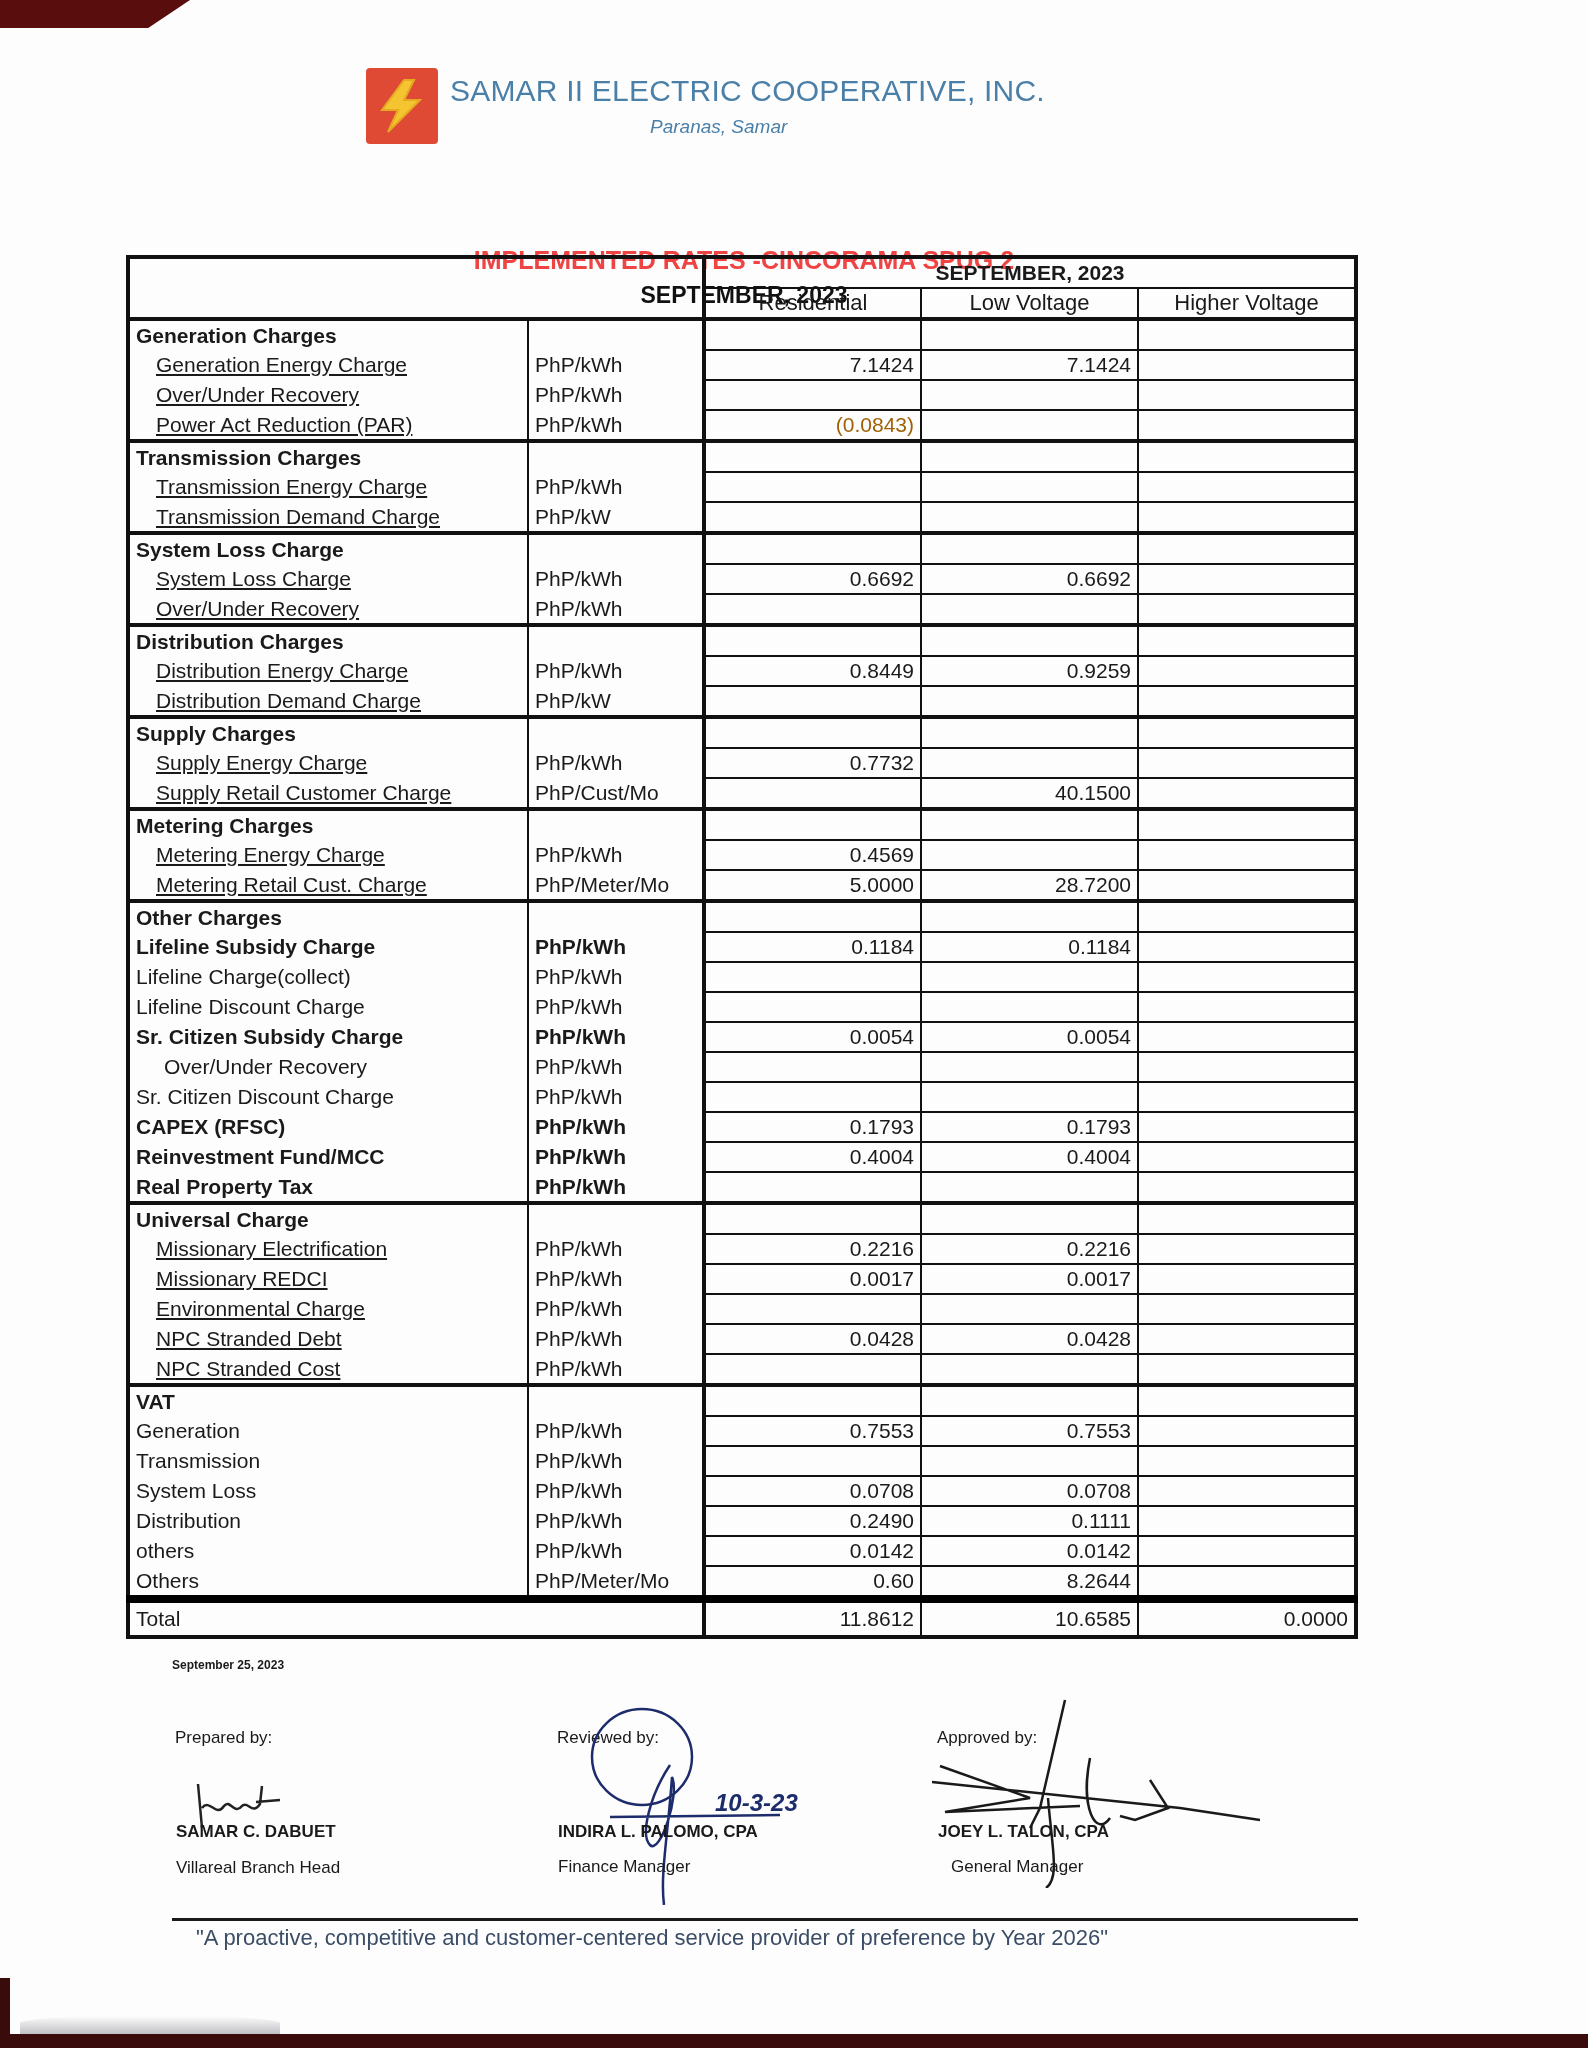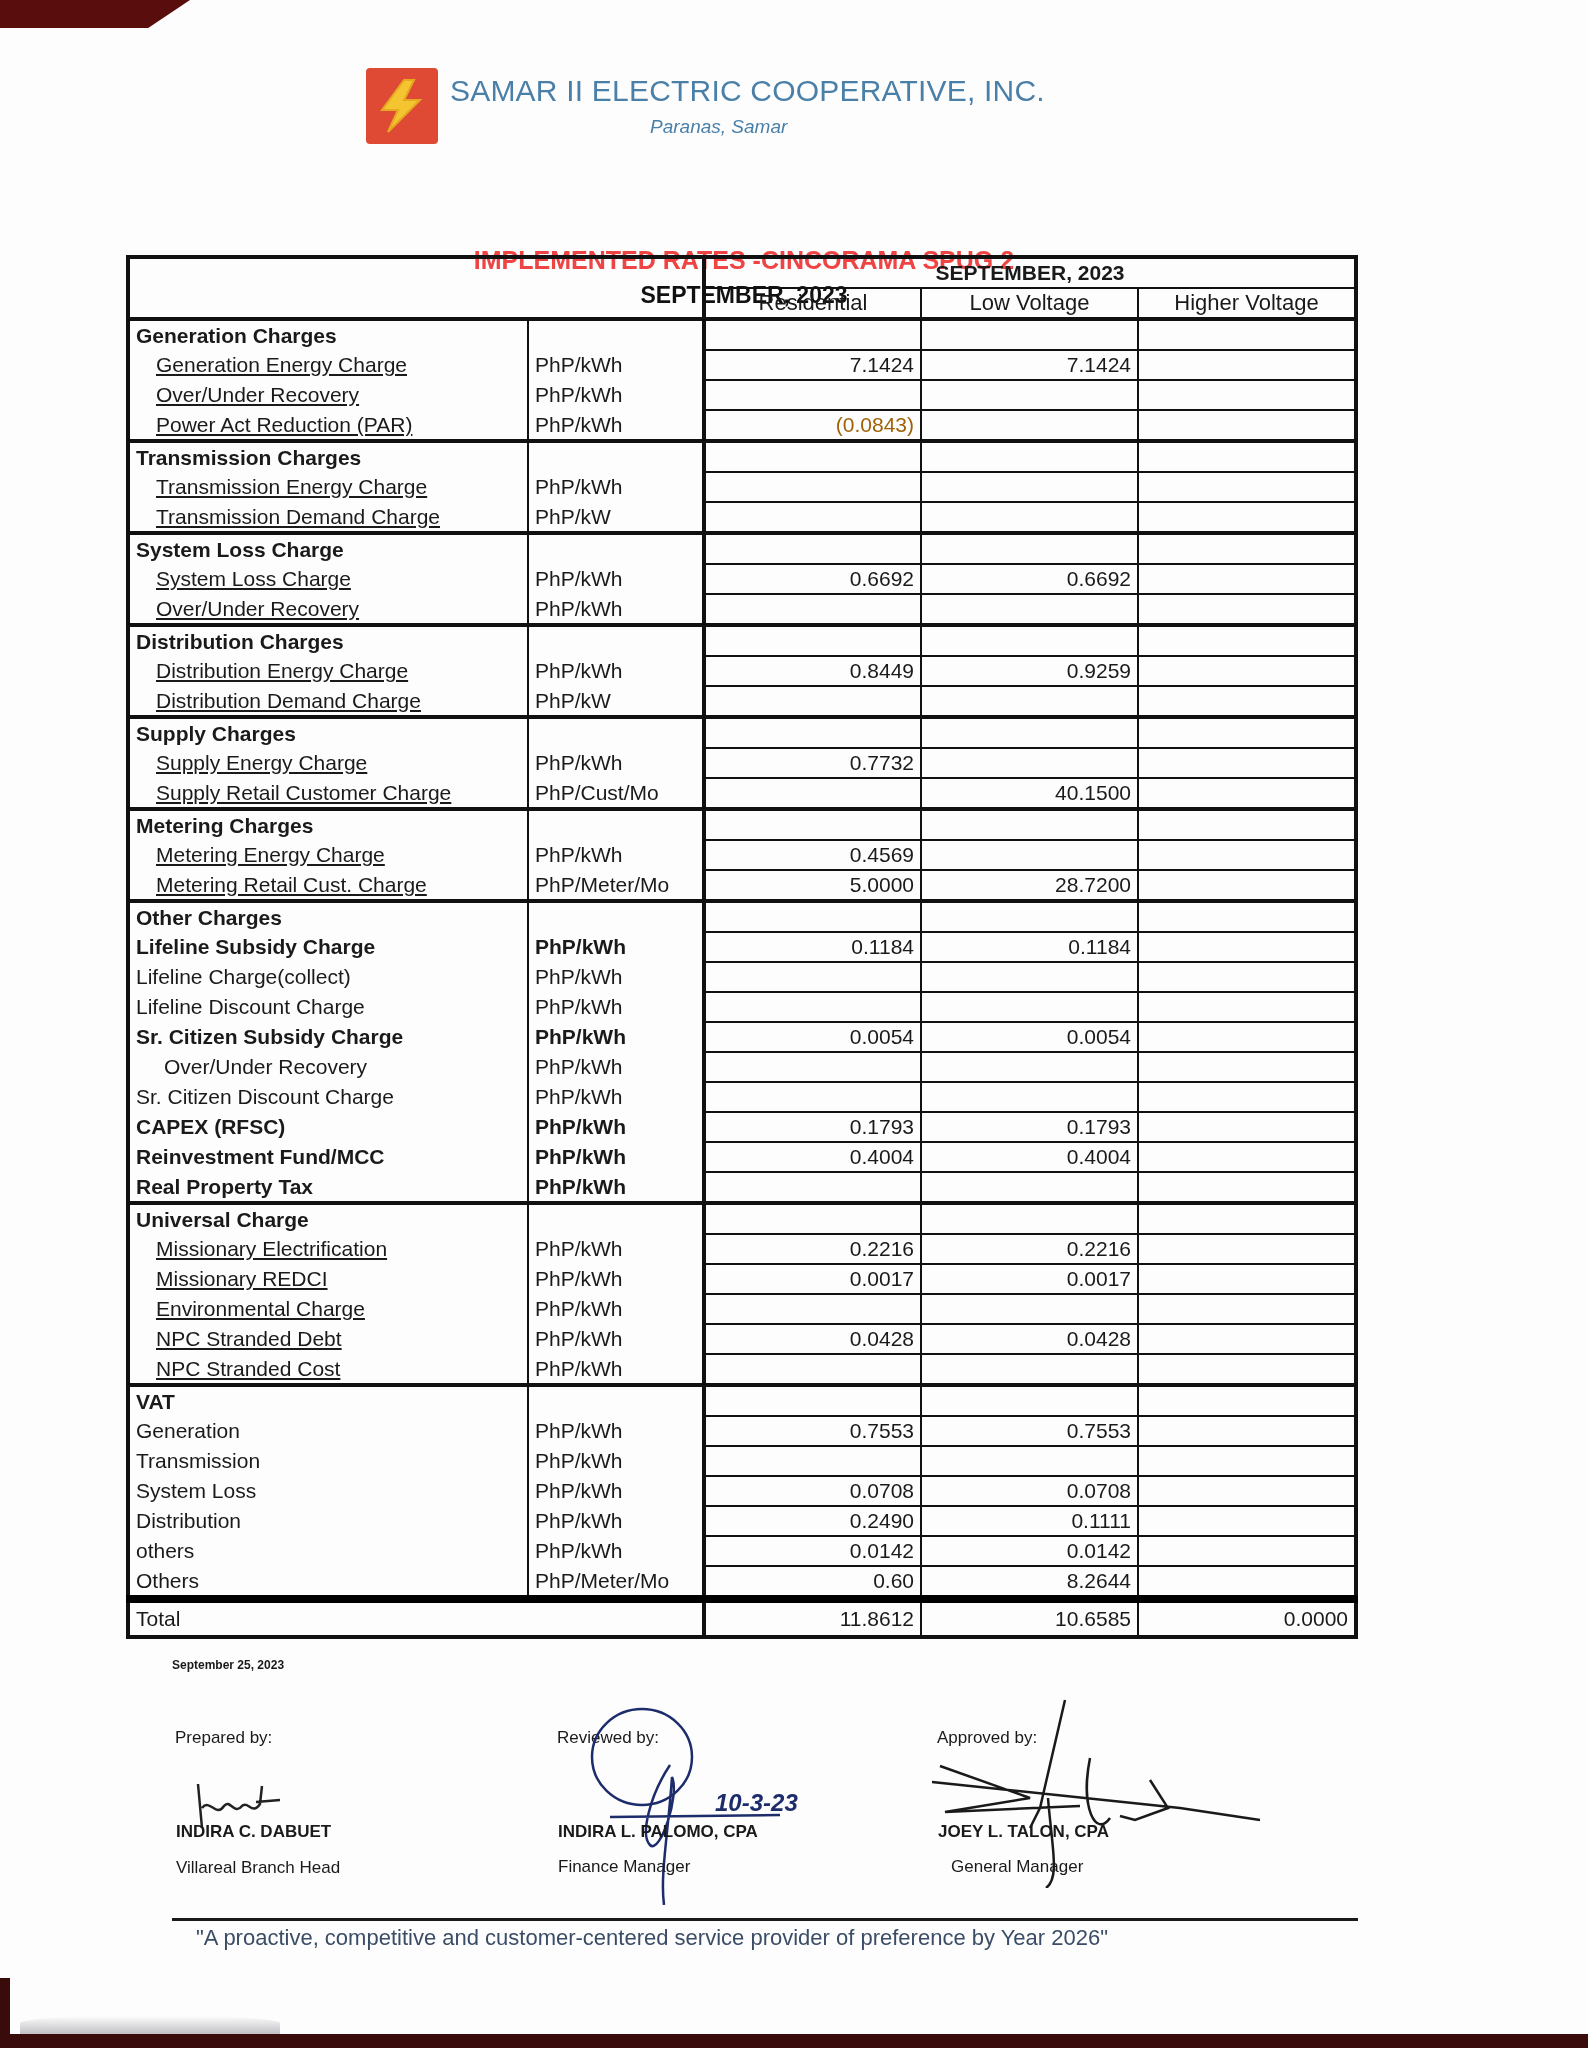--- a/index.html
+++ b/index.html
@@ -442,21 +442,21 @@
     </tbody>
 </table>
 
 <div class="doc-date">September 25, 2023</div>
 
 <div class="sig-block">
   <div class="sig-label" style="left:175px; top:1728px;">Prepared by:</div>
   <svg class="sig-svg" style="left:190px; top:1778px;" width="130" height="60" viewBox="0 0 130 60">
     <path d="M8,6 L12,50 M12,30 C20,20 26,40 34,28 C40,20 44,38 52,28 C58,22 62,38 70,26 L72,8 M66,24 L90,22" fill="none" stroke="#222" stroke-width="2.5"></path>
   </svg>
-  <div class="sig-name" style="left:176px; top:1822px;">INDIRA C. DABUET</div>
+  <div class="sig-name" style="left:176px; top:1822px;">SAMAR C. DABUET</div>
   <div class="sig-pos" style="left:176px; top:1858px;">Villareal Branch Head</div>
 </div>
 
 <div class="sig-block">
   <div class="sig-label" style="left:557px; top:1728px;">Reviewed by:</div>
   <svg class="sig-svg" style="left:580px; top:1705px;" width="240" height="200" viewBox="0 0 240 200">
     <ellipse cx="62" cy="52" rx="50" ry="48" fill="none" stroke="#1d2c6b" stroke-width="2.5"></ellipse>
     <path d="M90,60 C70,90 60,130 70,140 C80,150 100,90 92,72 C88,130 80,170 84,200 M30,112 L200,110" fill="none" stroke="#1d2c6b" stroke-width="2.5"></path>
     <text x="135" y="106" font-family="Liberation Sans, sans-serif" font-size="24" font-style="italic" font-weight="bold" fill="#1d2c6b">10-3-23</text>
   </svg>

